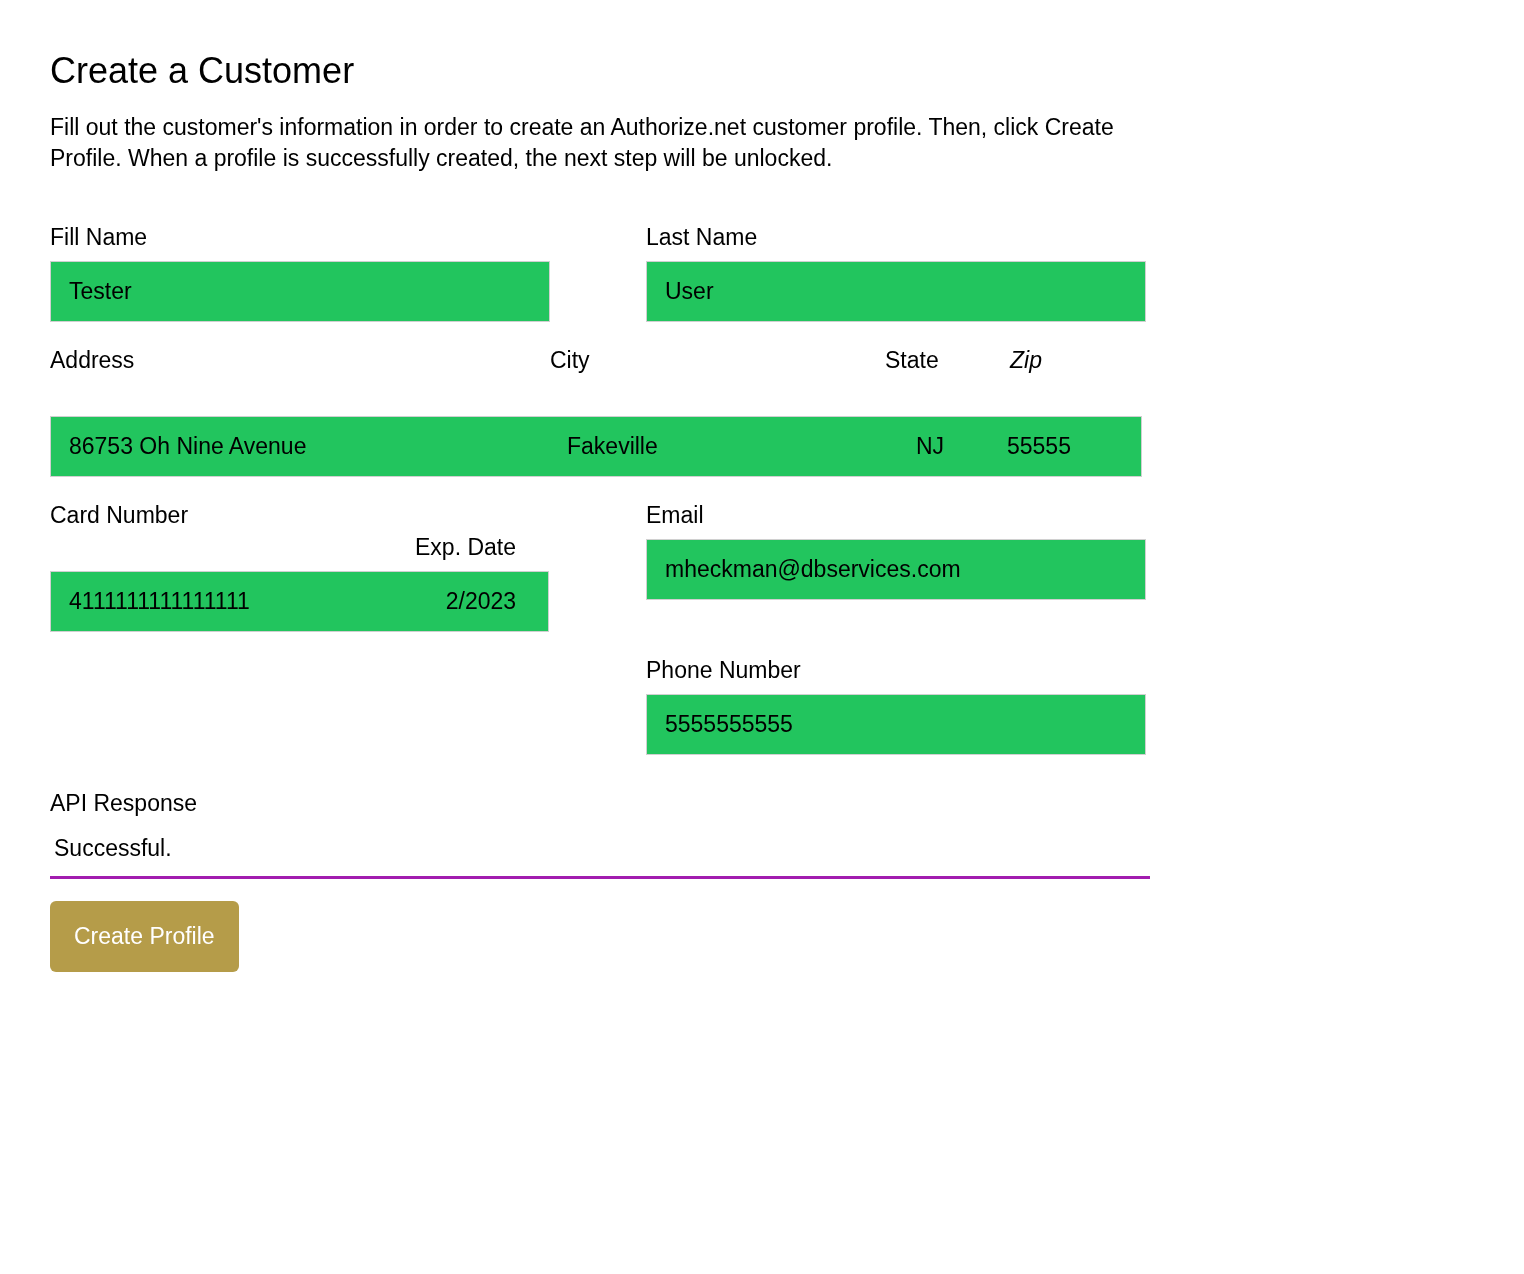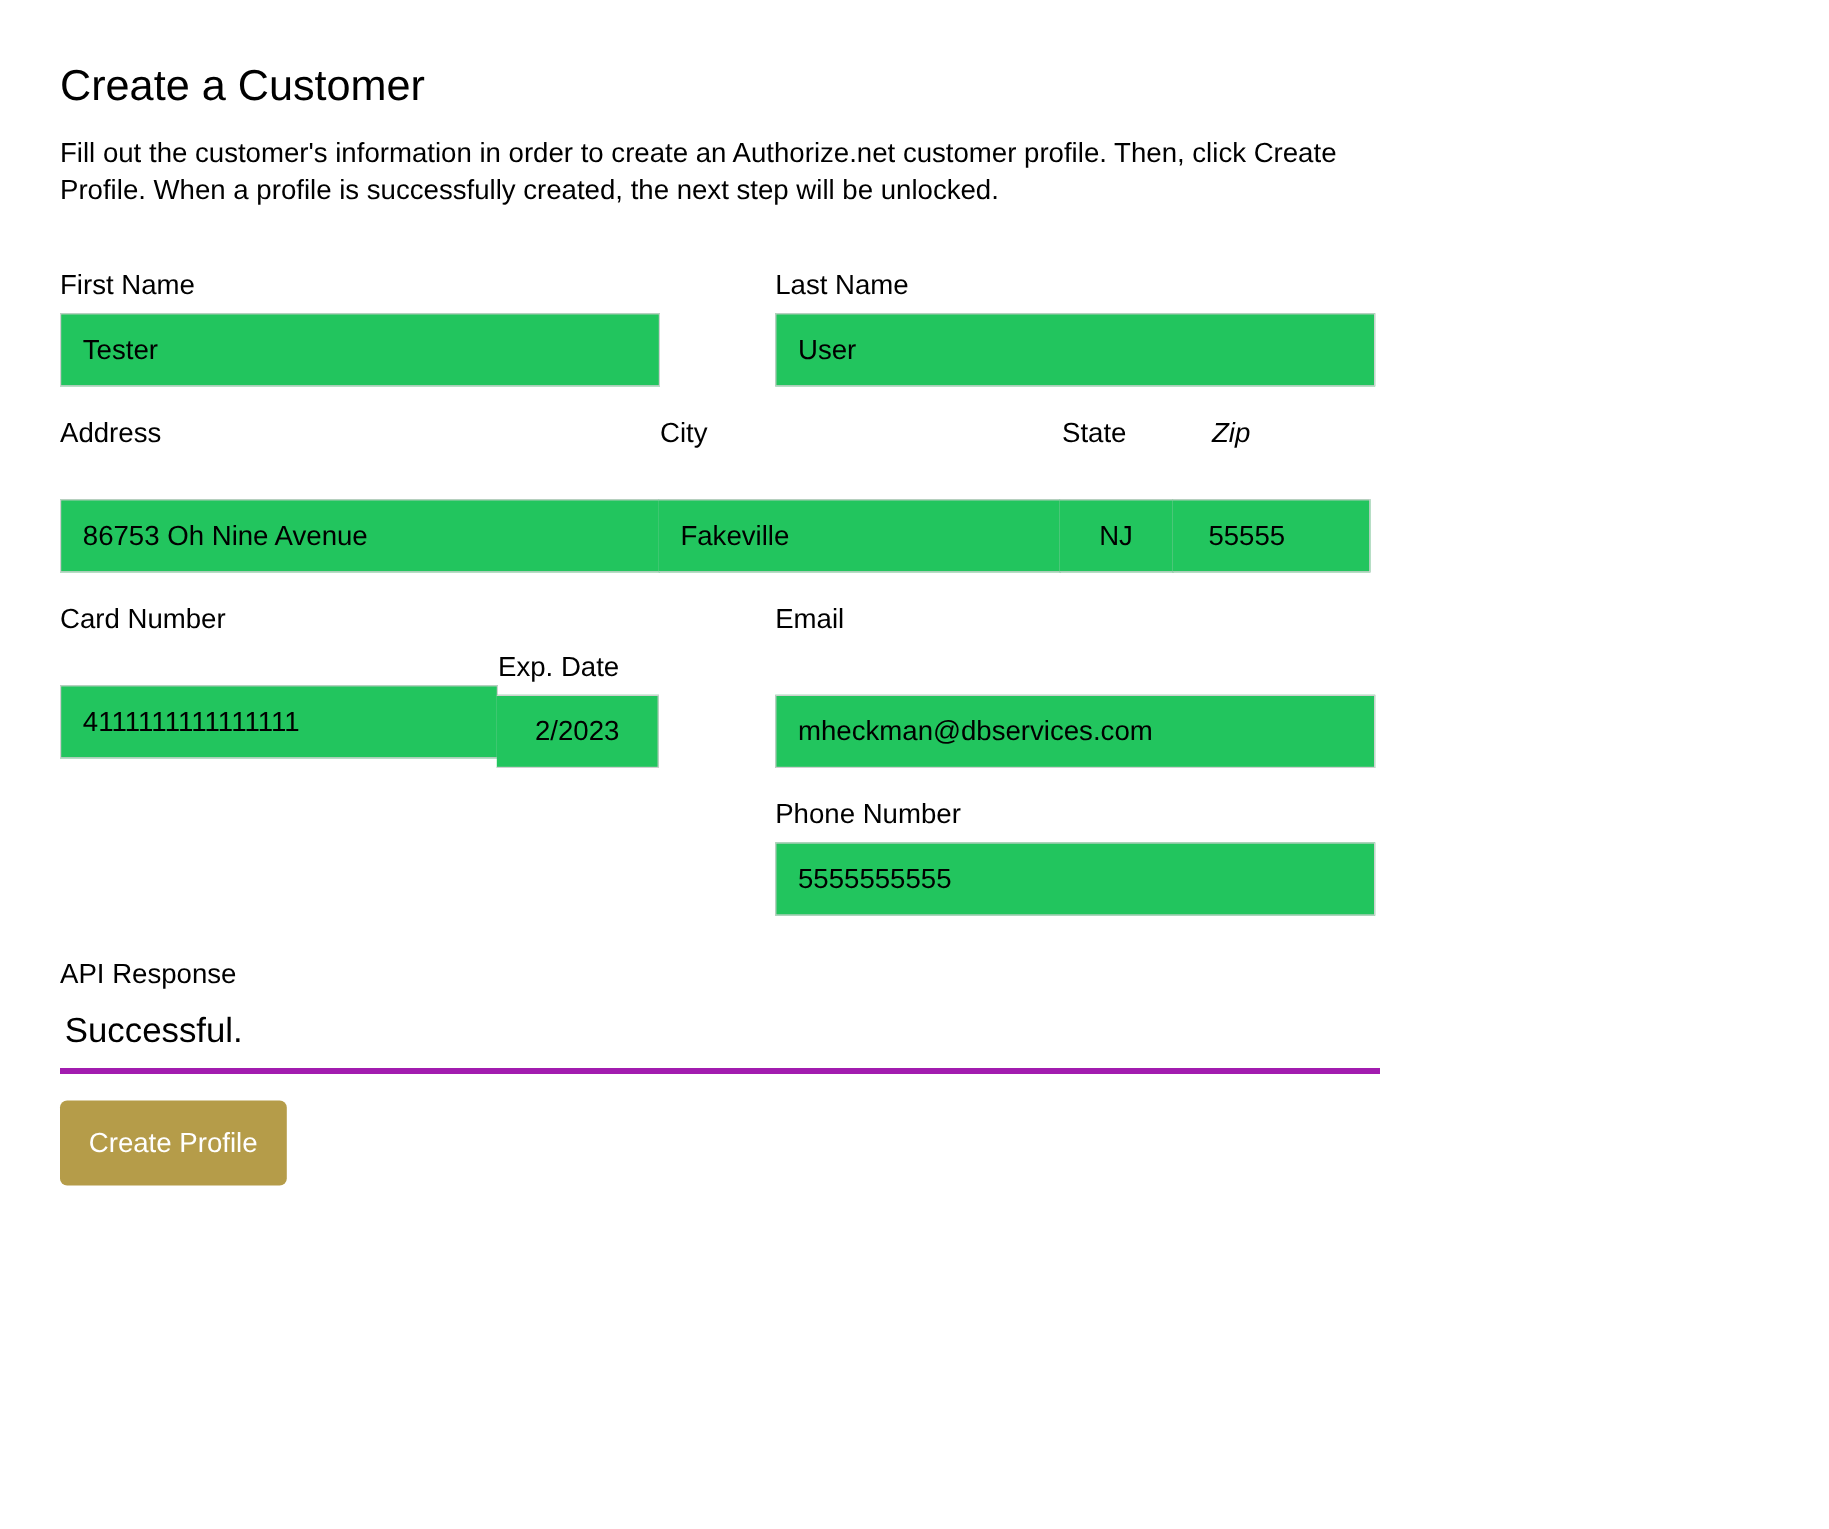--- a/index.html
+++ b/index.html
@@ -67,37 +67,36 @@
       justify-content: flex-end;
     }
     .row3-col2 .field-input {
       border-left: none;
     }
     .row3-spacer {
       width: 96px;
     }
     .row3-right {
       width: 500px;
-      gap: 40px;
     }
     .row4-right {
       width: 500px;
       margin-left: 596px;
     }
     .api-section {
       margin-top: 35px;
     }
     .api-label {
       font-size: 23px;
       margin-bottom: 18px;
     }
     .api-value {
-      font-size: 29px;
+      font-size: 23px;
       padding: 0 0 14px 4px;
-      border-bottom: 5px solid #a21caf;
+      border-bottom: 3px solid #a21caf;
     }
     .button-row {
       margin-top: 22px;
     }
     .create-btn {
       background: #b59c49;
       color: #ffffff;
       border: none;
       border-radius: 6px;
       padding: 22px 24px;
@@ -120,21 +119,21 @@
 <body>
 
 <div class="container">
 
   <h1>Create a Customer</h1>
 
   <p class="description">Fill out the customer's information in order to create an Authorize.net customer profile. Then, click Create Profile. When a profile is successfully created, the next step will be unlocked.</p>
 
   <div class="form-row">
     <div class="field-group row1-col1">
-      <label class="field-label">First Name</label>
+      <label class="field-label">Fill Name</label>
       <input class="field-input" type="text" value="Tester" style="">
     </div>
     <div class="field-group row1-col2">
       <label class="field-label">Last Name</label>
       <input class="field-input" type="text" value="User" style="">
     </div>
   </div>
 
   <div class="field-group" style="margin-bottom:25px;gap:32px;">
     <div class="labels-row row2-labels">

